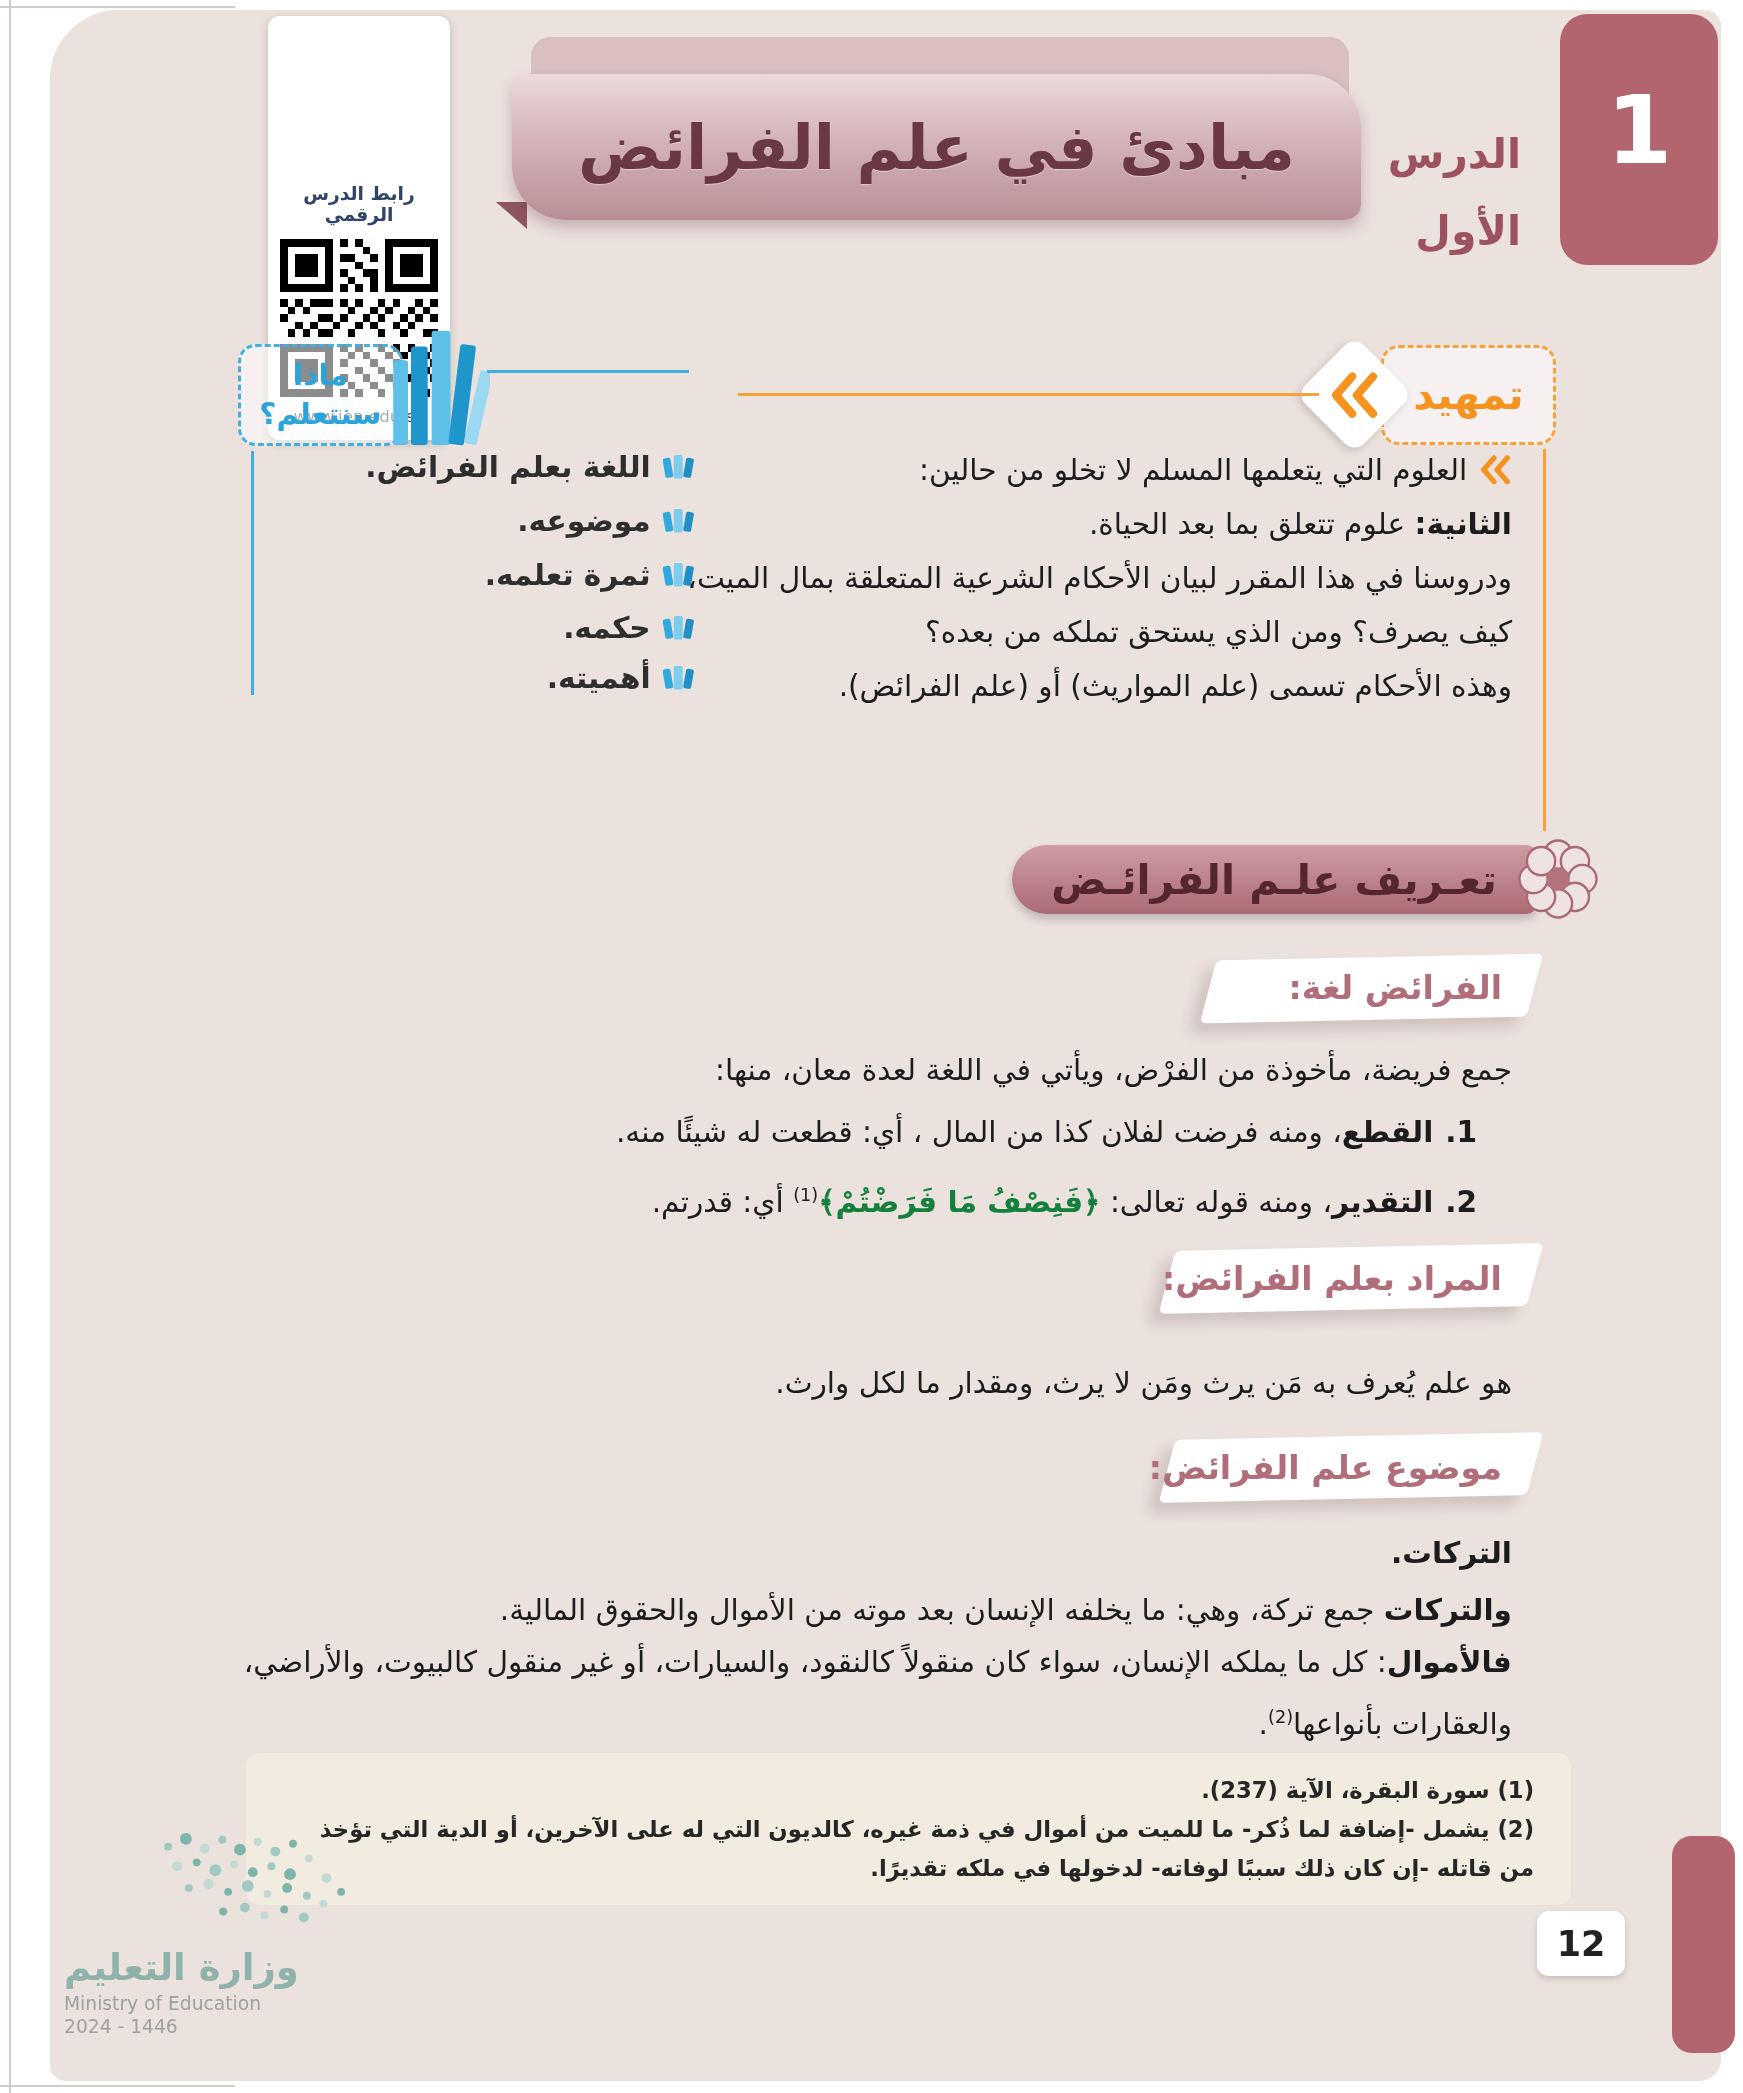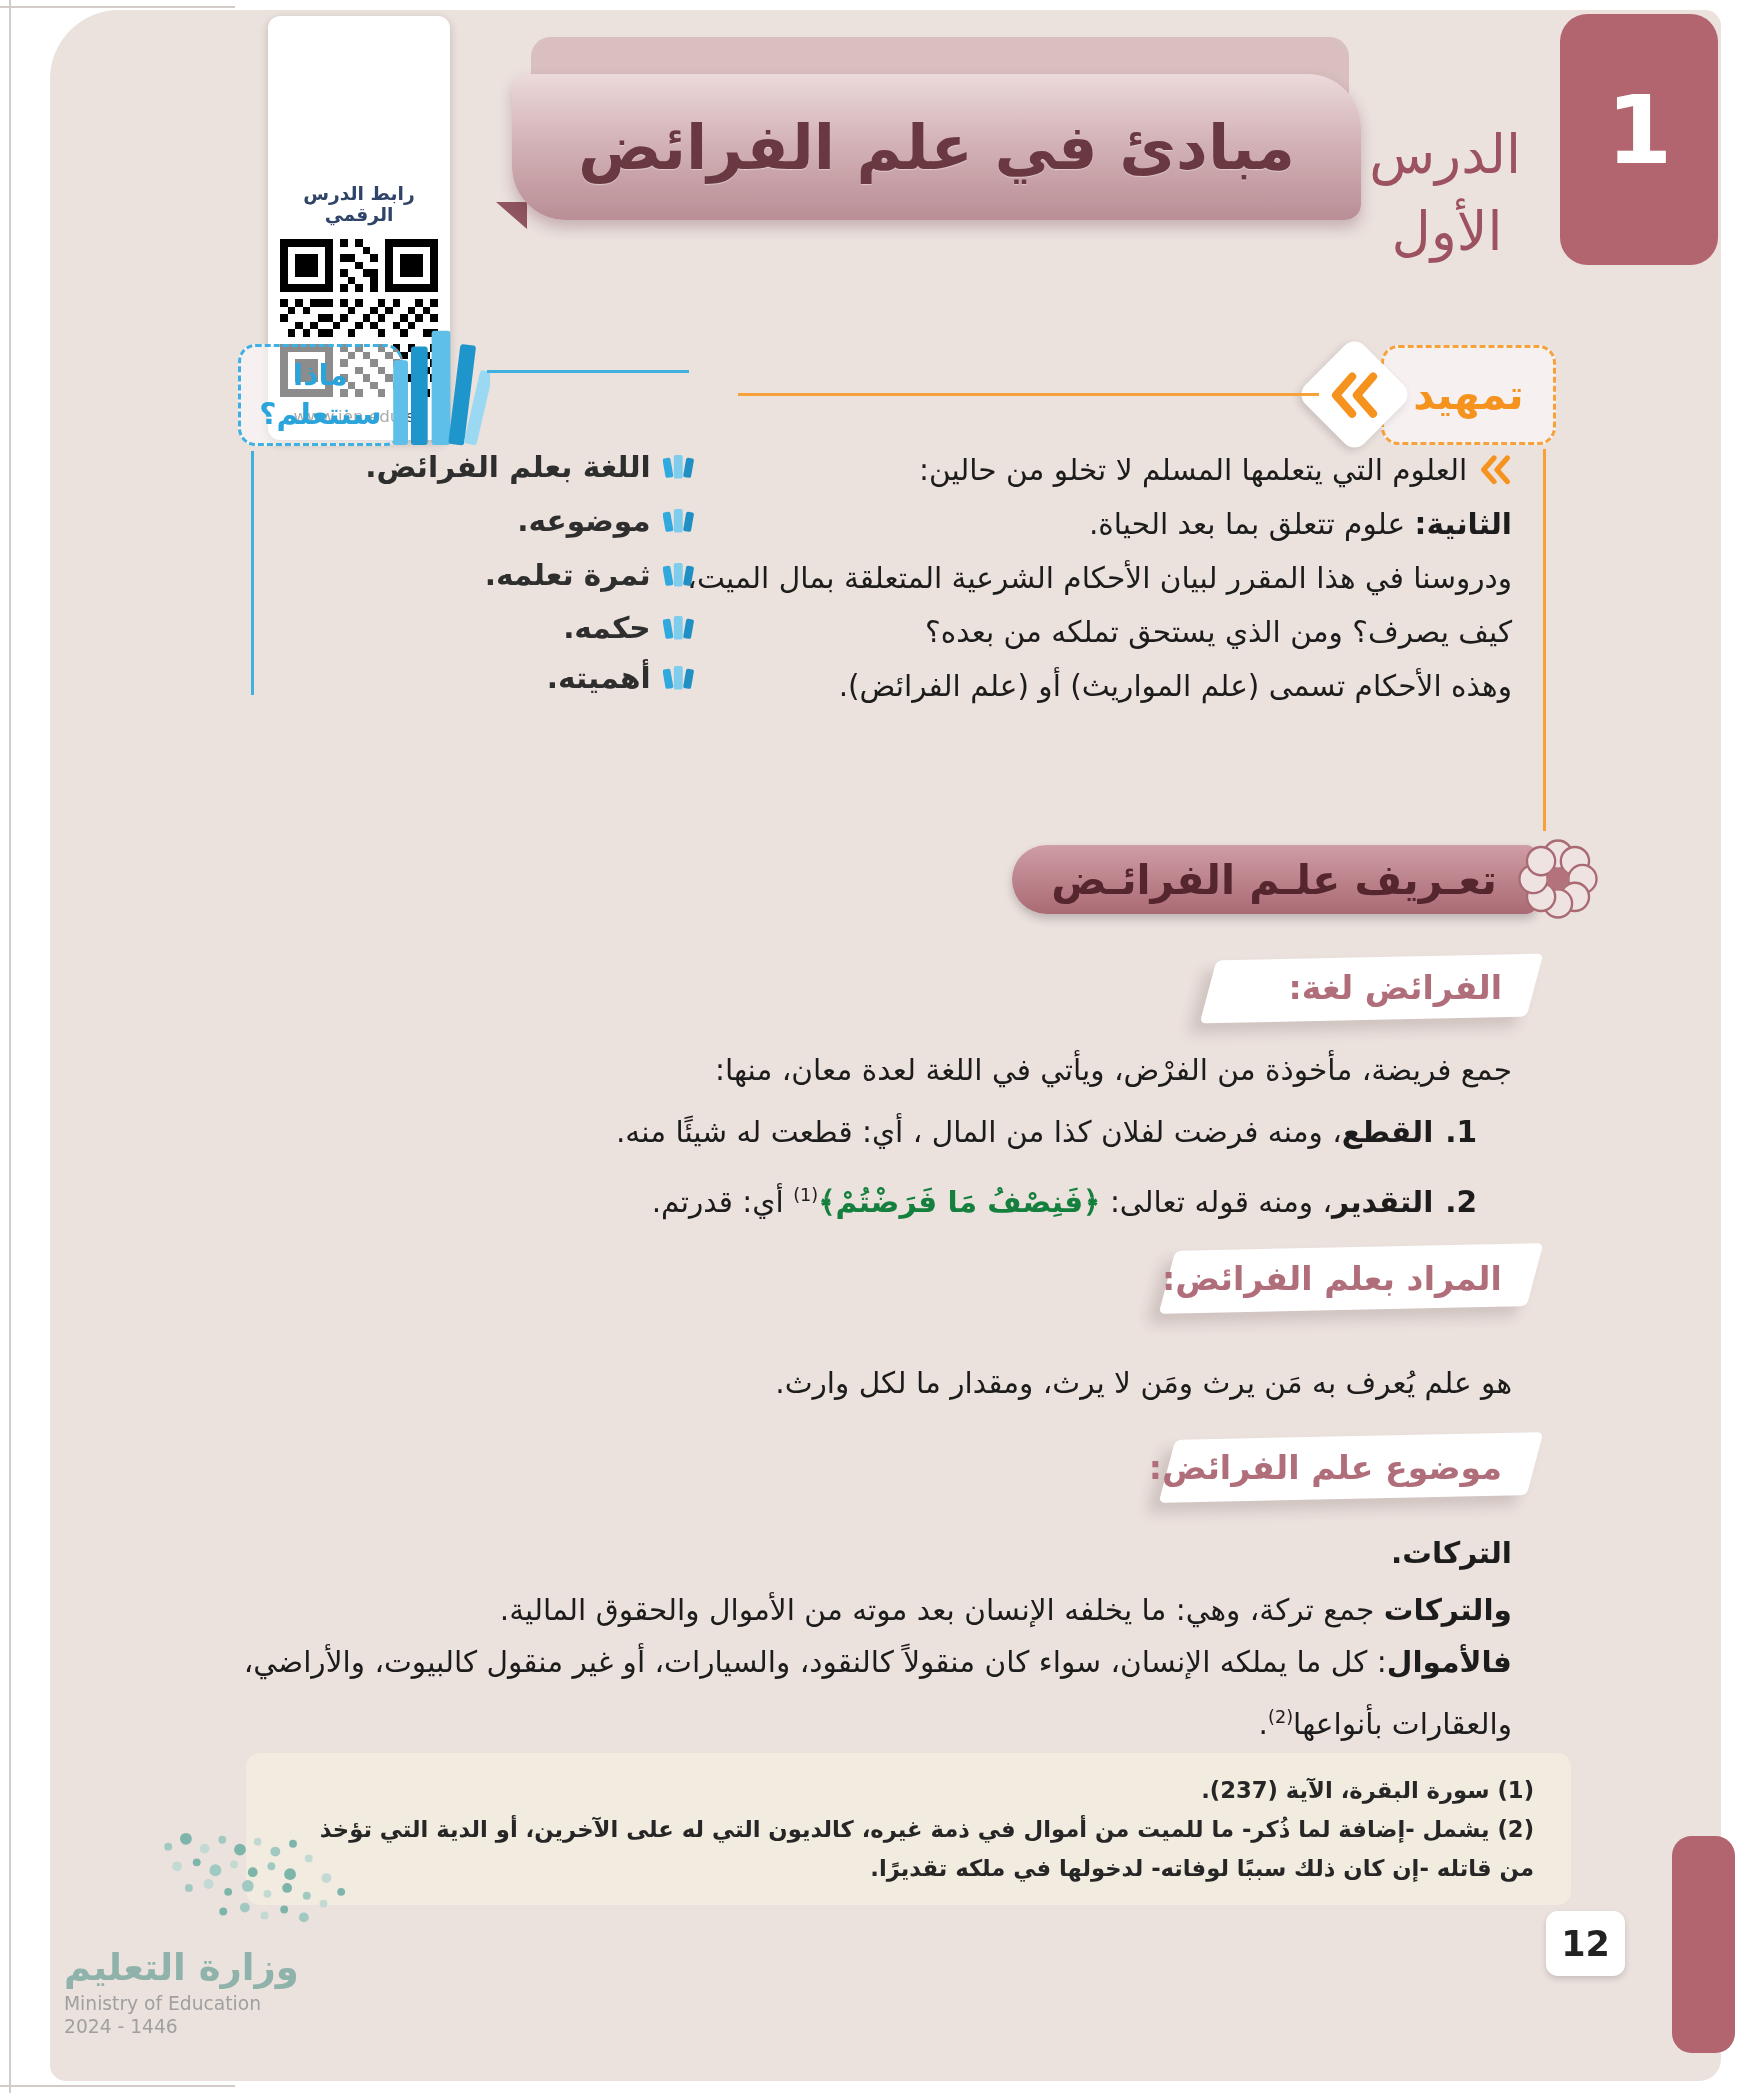--- a/index.html
+++ b/index.html
@@ -9,21 +9,21 @@
 
   .paper { position:absolute; left:51px; top:9.9px; width:1671px; height:2071px; background:#ebe1dd; border-radius:69px 15.8px 21.7px 15.8px; }
   .mark { position:absolute; background:#d2cbc7; }
   .mark-left { left:9.9px; top:0; width:2px; height:2093px; }
   .mark-top { left:0; top:5.9px; width:236px; height:2px; }
   .mark-bottom { left:0; top:2085px; width:236px; height:2px; }
 
   
   .corner-tab { position:absolute; right:24.6px; top:13.8px; width:158px; height:251px; background:#b2646f; border-radius:27.6px; }
   .corner-num { color:#fff; font-size:95px; font-weight:bold; text-align:center; padding-top:61px; }
-  .lesson-label { position:absolute; right:222px; top:116px; width:148px; text-align:center; color:#9d5260; font-weight:normal; font-size:54px; line-height:77px; }
+  .lesson-label { position:absolute; right:222px; top:116px; width:148px; text-align:right; color:#9d5260; font-weight:bold; font-size:41px; line-height:77px; }
 
   .ribbon-back { position:absolute; right:394px; top:37px; width:818px; height:84px; background:#d9bfbf; border-radius:19.7px; }
   .fold-a { position:absolute; left:497px; top:202px; width:0; height:0; border-style:solid; border-width:0 31.5px 27.6px 0; border-color:transparent #8f5660 transparent transparent; }
   .ribbon-main { position:absolute; right:382px; top:74px; width:849px; height:146px;
     background:linear-gradient(180deg,#ecdada 0%,#d4b4b8 45%,#b98e95 100%);
     border-radius:15.8px 54px 15.8px 54px; box-shadow:0 7.9px 13.8px rgba(90,40,50,.25);
     display:flex; align-items:center; justify-content:center; }
   .title-text { font-size:62px; font-weight:bold; color:#6a3840; text-shadow:0 1px 1px rgba(255,255,255,.4); white-space:nowrap; }
 
   .qr-box { position:absolute; right:1293px; top:15.8px; width:182px; height:424px; background:#ffffff; border-radius:12px; box-shadow:0 3.9px 9.9px rgba(0,0,0,.18); }
@@ -87,21 +87,21 @@
   .footnotes { position:absolute; right:172px; top:1753px; width:1325px; background:#f2ebdf; border-radius:13.8px;
     padding:17.7px 37px; direction:rtl; }
   .fn { font-size:22.7px; font-weight:bold; color:#262626; line-height:39px; text-align:right; }
 
   
   .ministry { position:absolute; left:65px; top:1827px; width:315px; }
   .dots { display:block; width:227px; height:113px; }
   .ministry-ar { color:#8fb3ab; font-size:37px; font-weight:bold; text-align:left; margin-top:5.9px; }
   .ministry-en { color:#a0a0a0; font-size:18.7px; direction:ltr; text-align:left; margin-top:3.9px; }
   .ministry-years { color:#a0a0a0; font-size:18.7px; direction:ltr; text-align:left; margin-top:2px; }
-  .page-num { position:absolute; right:118px; top:1911px; width:79px; height:65px; background:#fff; border-radius:11.8px;
+  .page-num { position:absolute; right:118px; top:1911px; width:88px; height:65px; background:#fff; border-radius:11.8px;
     box-shadow:0 3px 6.9px rgba(0,0,0,.15); display:flex; align-items:center; justify-content:center;
     font-size:35px; font-weight:bold; color:#222;margin-left:32px; }
   .bottom-bar { position:absolute; right:7.9px; top:1836px; width:63px; height:217px; background:#b2646f; border-radius:19.7px; }
 </style>
 </head>
 <body>
 
 <div class="page">
 
   <div class="paper"></div>

